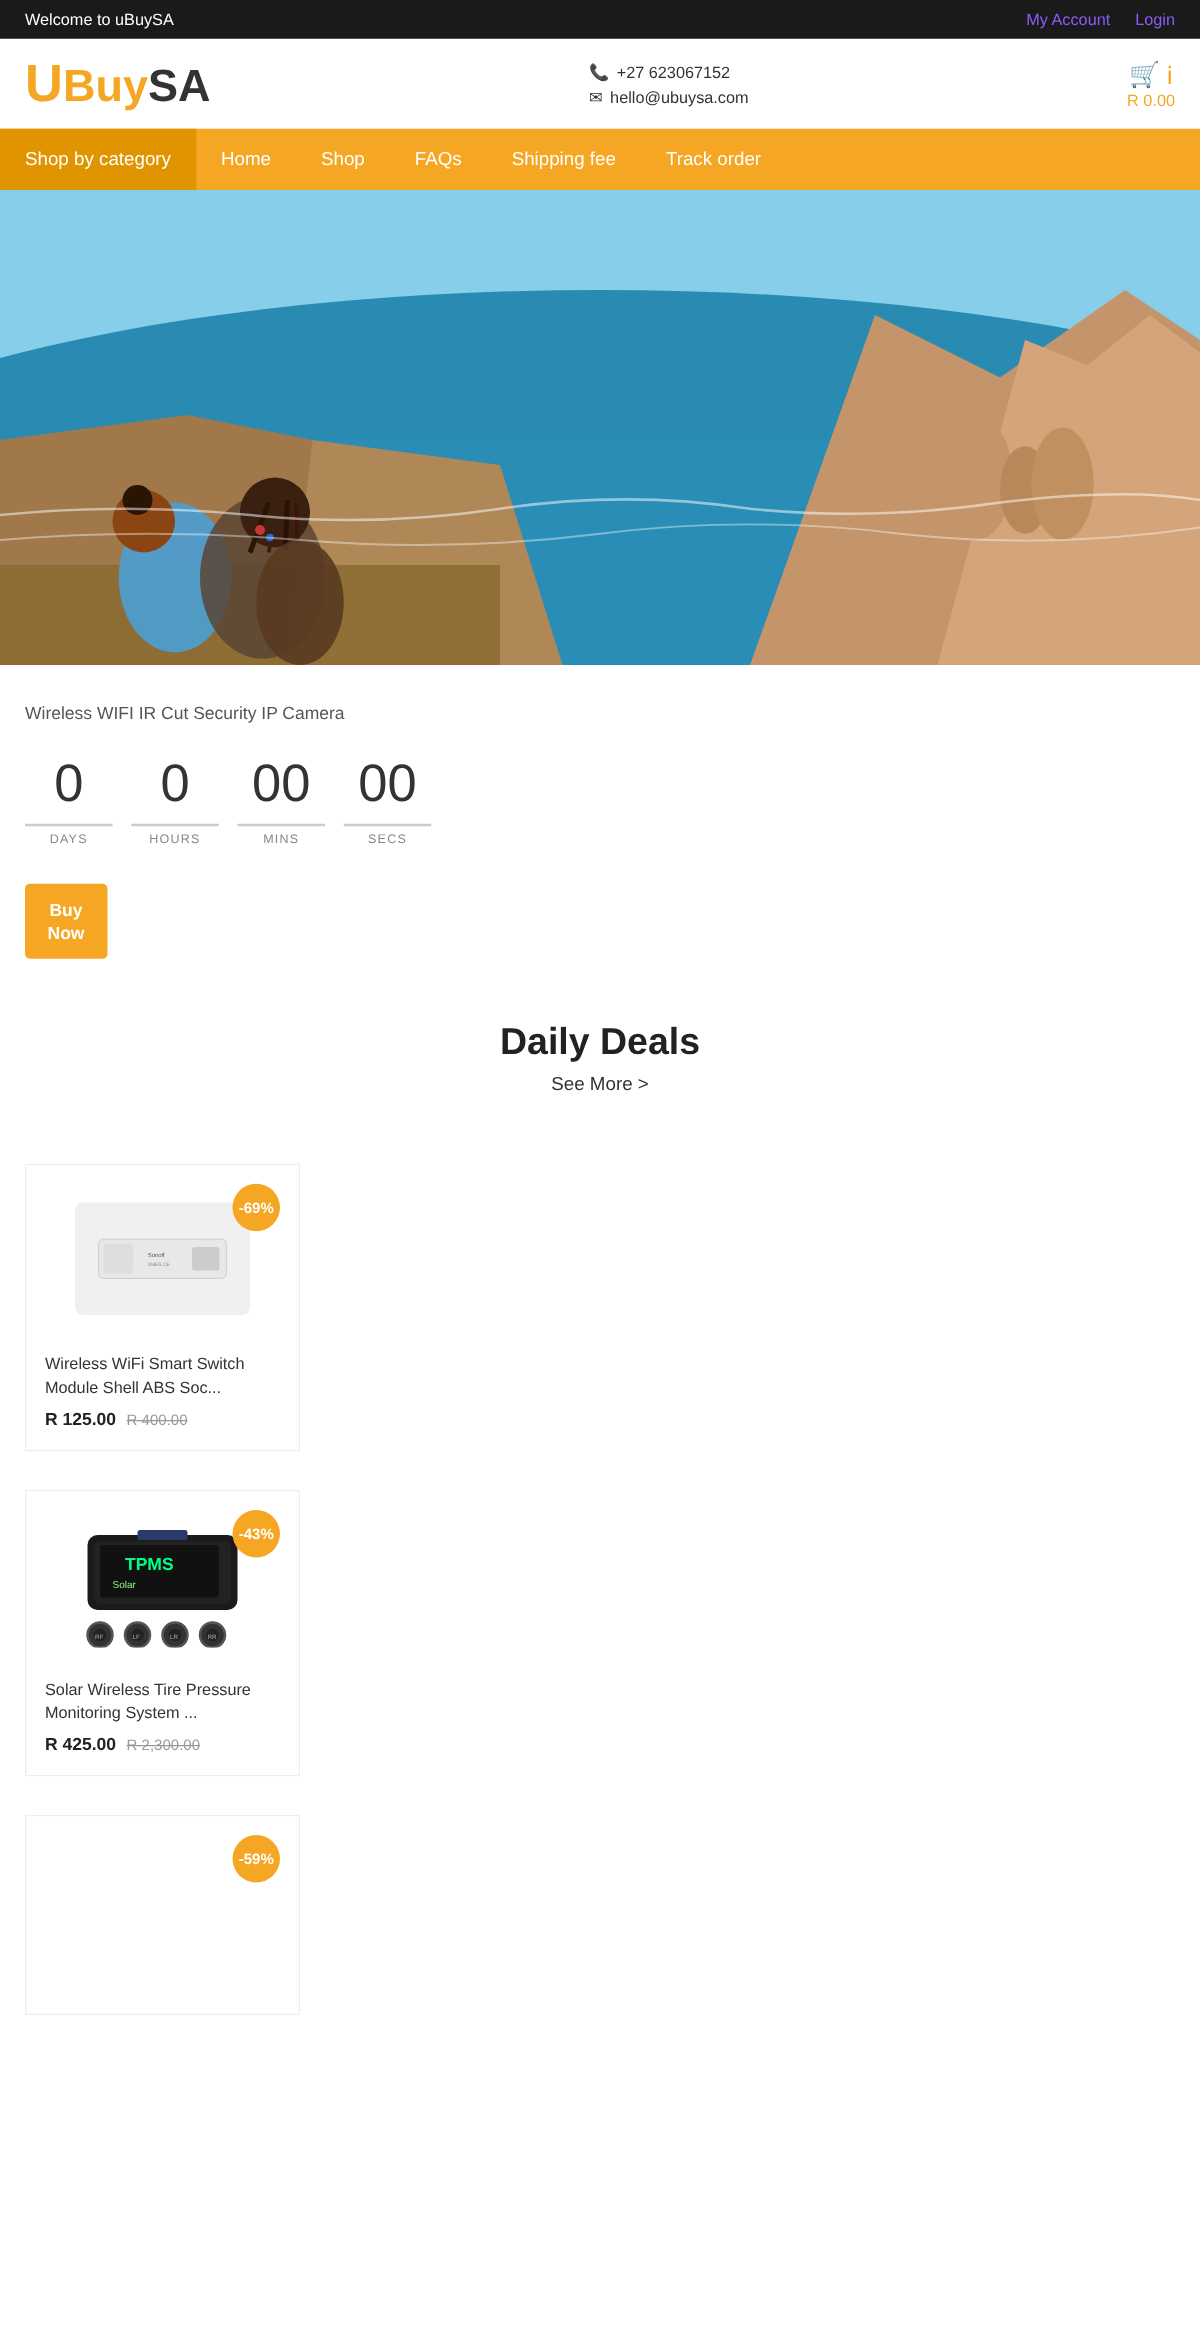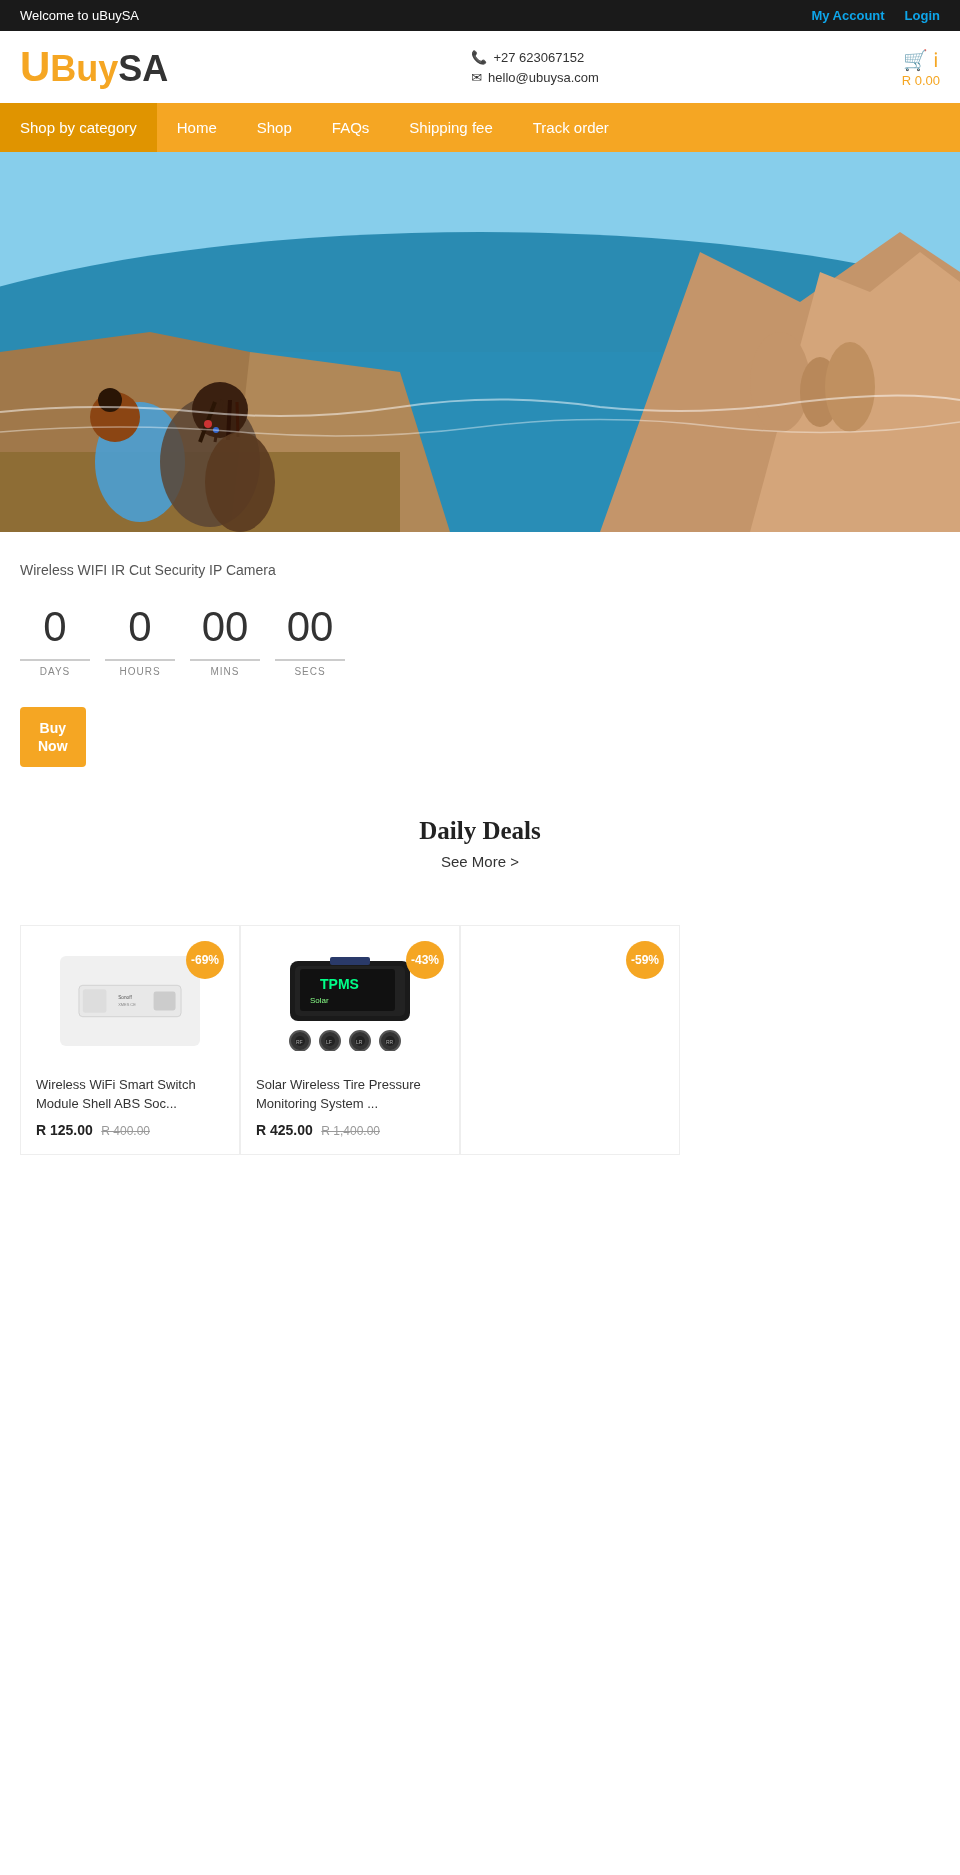--- a/index.html
+++ b/index.html
@@ -9,21 +9,21 @@
     .top-bar {
       background: #1a1a1a;
       color: #fff;
       padding: 8px 20px;
       display: flex;
       justify-content: space-between;
       align-items: center;
       font-size: 13px;
     }
     .top-bar-right { display: flex; gap: 20px; }
-    .top-bar-right a { color: #0ea5e9; text-decoration: none; font-weight: bold; }
+    .top-bar-right a { color: #8b5cf6; text-decoration: none; }
 
     
     .header {
       display: flex;
       align-items: center;
       justify-content: space-between;
       padding: 15px 20px;
       flex-wrap: wrap;
     }
     .logo { display: flex; align-items: center; }
@@ -176,40 +176,39 @@
       border-radius: 4px;
       line-height: 1.3;
     }
 
     
     .daily-deals-section {
       padding: 30px 20px;
       text-align: center;
     }
     .daily-deals-title {
-      font-size: 25px;
+      font-size: 30px;
       font-weight: bold;
       color: #222;
       margin-bottom: 8px;
-      font-family: Liberation Serif, serif;
     }
     .see-more-link {
       font-size: 15px;
       color: #333;
       cursor: pointer;
       text-decoration: none;
       display: block;
       margin-bottom: 25px;
     }
 
     
     .products-grid {
       display: flex;
-      flex-direction: row;
-      gap: 0;
+      flex-direction: column;
+      gap: 11px;
       padding: 0 20px;
     }
     .product-card {
       border: 1px solid #eee;
       padding: 15px;
       position: relative;
       background: #fff;
       margin-bottom: 20px;
       width: 220px;
     }
@@ -434,21 +433,21 @@
         <circle cx="90" cy="90" r="5" fill="#222"></circle>
         <text x="86" y="93" font-size="5" fill="#aaa">LR</text>
         <circle cx="120" cy="90" r="10" fill="#333" stroke="#555" stroke-width="2"></circle>
         <circle cx="120" cy="90" r="5" fill="#222"></circle>
         <text x="116" y="93" font-size="5" fill="#aaa">RR</text>
       </svg>
     </div>
     <div class="product-name">Solar Wireless Tire Pressure Monitoring System ...</div>
     <div>
       <span class="product-price">R 425.00</span>
-      <span class="product-original-price">R 1,400.00</span>
+      <span class="product-original-price">R 2,300.00</span>
     </div>
   </div>
 
   <div class="product-card" style="min-height:160px;">
     <div class="discount-badge">-59%</div>
   </div>
 
 </div>
 
 </body></html>

